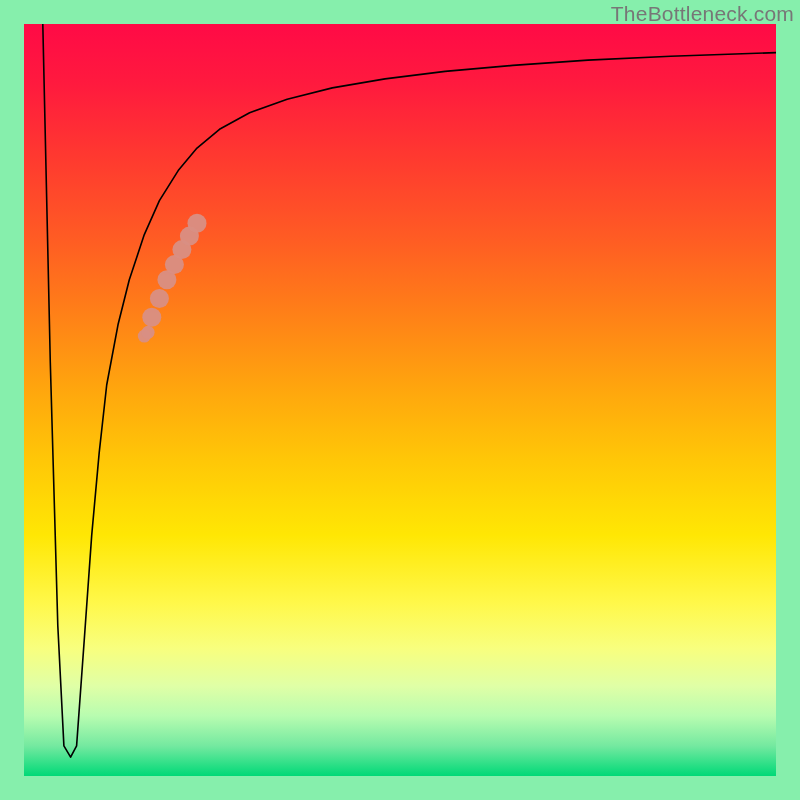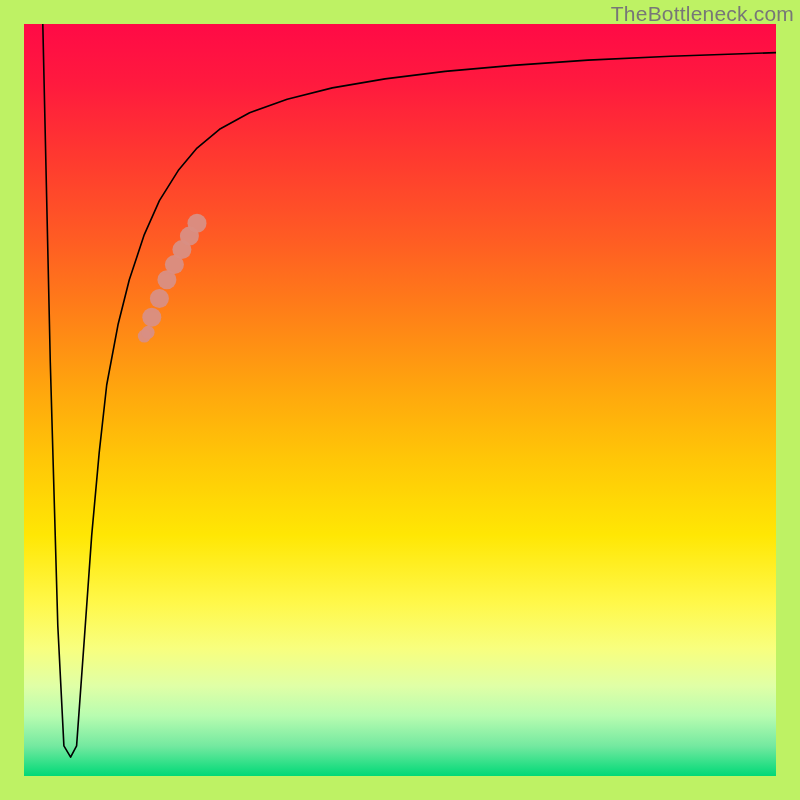--- a/index.html
+++ b/index.html
@@ -10,21 +10,21 @@
     background: #000;
     overflow: hidden;
     font-family: Arial, Helvetica, sans-serif;
   }
   .frame {
     position: absolute;
     left: 0;
     top: 0;
     width: 800px;
     height: 800px;
-    background: #bef264;
+    background: #86efac;
   }
   .plot {
     position: absolute;
     left: 24px;
     top: 24px;
     width: 752px;
     height: 752px;
     
     background: linear-gradient(to bottom,
       #ff0a46 0%,

